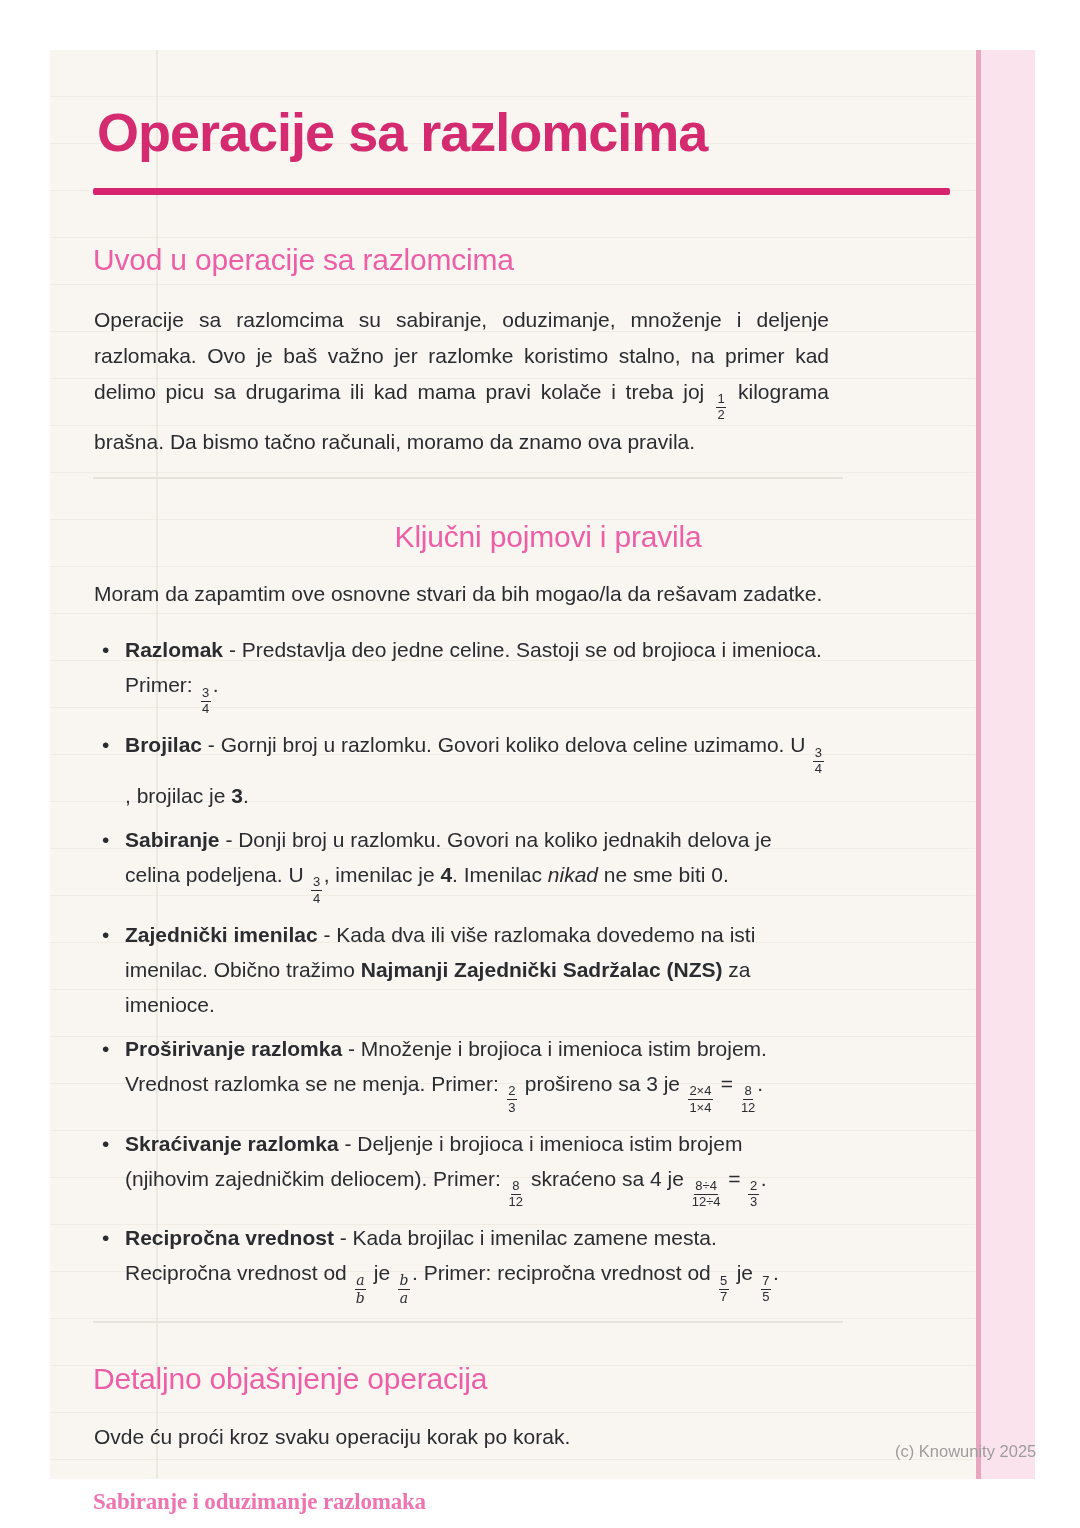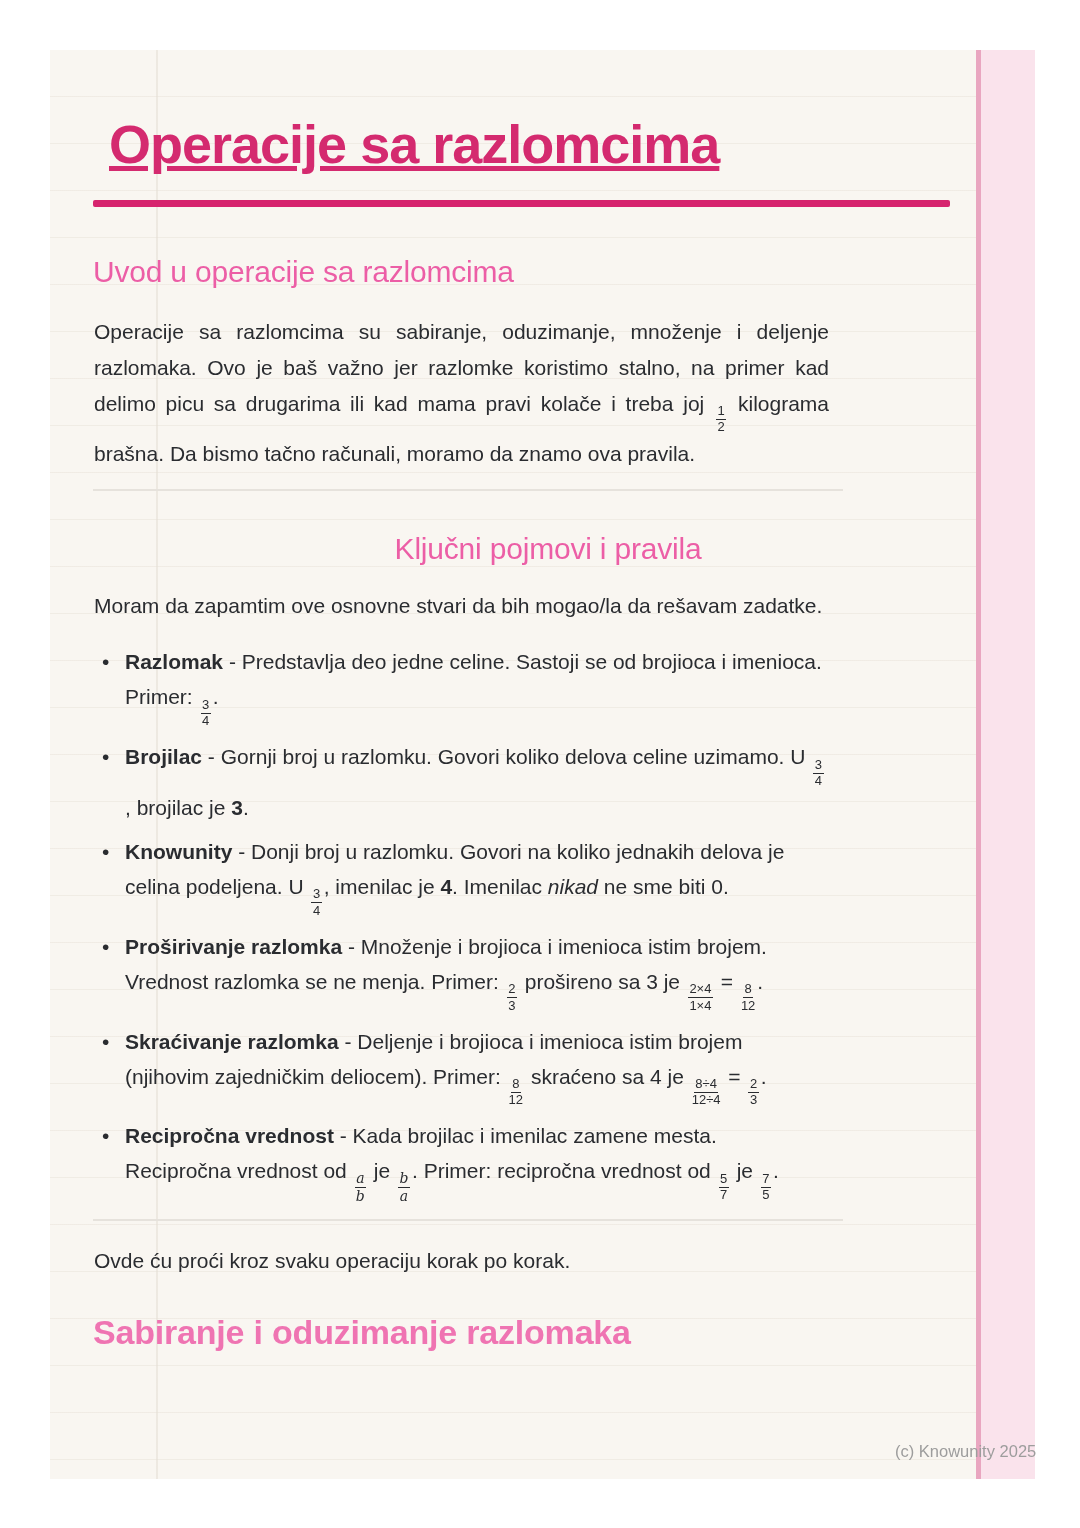--- a/index.html
+++ b/index.html
@@ -29,27 +29,26 @@
     z-index: 1;
   }
   .content {
     position: absolute;
     left: 43px; top: 0;
     width: 910px;
     padding-top: 50px;
     color: #2a2c30;
   }
   h1.doc-title {
-    margin: 16px;
+    margin: 4px;
     font-size: 54px;
     line-height: 1.05;
     font-weight: 800;
     letter-spacing: -1px;
     color: #d42a6f;
-    text-decoration: underline;
   }
   .title-rule {
     margin-top: 27px;
     width: 857px;
     height: 7px;
     background: #d6246e;
     border-radius: 2px;
   }
   h2.sec {
     margin: 0;
@@ -58,25 +57,26 @@
     line-height: 1.2;
     font-weight: 400;
     color: #ec5ea6;
     letter-spacing: -0.2px;
   }
   h2.sec.mt2 { margin-top: 40px; text-align: center; }
   h2.sec.mt3 { margin-top: 38px; }
   h3.subsec {
     margin: 0;
     margin-top: 33px;
-    font-size: 34px;
+    font-size: 23px;
     line-height: 1.2;
     font-weight: 700;
     color: #ef74b2;
     letter-spacing: -0.2px;
+    font-family: Liberation Serif, serif;
   }
   p.body {
     margin: 1px;
     width: 735px;
     font-size: 21px;
     line-height: 36px;
   }
   p.body.just { text-align: justify; text-justify: inter-word; margin-top: 24px; }
   p.body.intro-line { margin-top: 21px; }
   p.body.detail-line { margin-top: 22px; }
@@ -158,24 +158,25 @@
 
     <ul class="terms">
       <li><span class="bold">Razlomak</span><span> - Predstavlja deo jedne celine. Sastoji se od brojioca i imenioca. Primer: </span><span class="frac">
             <span class="num">3</span>
             <span class="den">4</span>
           </span><span>.</span></li>
       <li><span class="bold">Brojilac</span><span> - Gornji broj u razlomku. Govori koliko delova celine uzimamo. U </span><span class="frac">
             <span class="num">3</span>
             <span class="den">4</span>
           </span><span>, brojilac je </span><span class="bold">3</span><span>.</span></li>
-      <li><span class="bold">Knowunity</span><span> - Donji broj u razlomku. Govori na koliko jednakih delova je celina podeljena. U </span><span class="frac">
+      <li><span class="bold">Sabiranje</span><span> - Donji broj u razlomku. Govori na koliko jednakih delova je celina podeljena. U </span><span class="frac">
             <span class="num">3</span>
             <span class="den">4</span>
           </span><span>, imenilac je </span><span class="bold">4</span><span>. Imenilac </span><span class="ital">nikad</span><span> ne sme biti 0.</span></li>
+      <li><span class="bold">Zajednički imenilac</span><span> - Kada dva ili više razlomaka dovedemo na isti imenilac. Obično tražimo </span><span class="bold">Najmanji Zajednički Sadržalac (NZS)</span><span> za imenioce.</span></li>
       <li><span class="bold">Proširivanje razlomka</span><span> - Množenje i brojioca i imenioca istim brojem. Vrednost razlomka se ne menja. Primer: </span><span class="frac">
             <span class="num">2</span>
             <span class="den">3</span>
           </span><span> prošireno sa 3 je </span><span class="frac">
             <span class="num">2×4</span>
             <span class="den">1×4</span>
           </span><span> = </span><span class="frac">
             <span class="num">8</span>
             <span class="den">12</span>
           </span><span>.</span></li>
@@ -199,18 +200,19 @@
             <span class="num">5</span>
             <span class="den">7</span>
           </span><span> je </span><span class="frac">
             <span class="num">7</span>
             <span class="den">5</span>
           </span><span>.</span></li>
     </ul>
 
     <hr class="divider d2">
 
+    <h2 class="sec mt3">Detaljno objašnjenje operacija</h2>
     <p class="body detail-line">Ovde ću proći kroz svaku operaciju korak po korak.</p>
     <h3 class="subsec">Sabiranje i oduzimanje razlomaka</h3>
   </div>
 
   <div class="footer-note">(c) Knowunity 2025</div>
 </div>
 
 </body></html>

